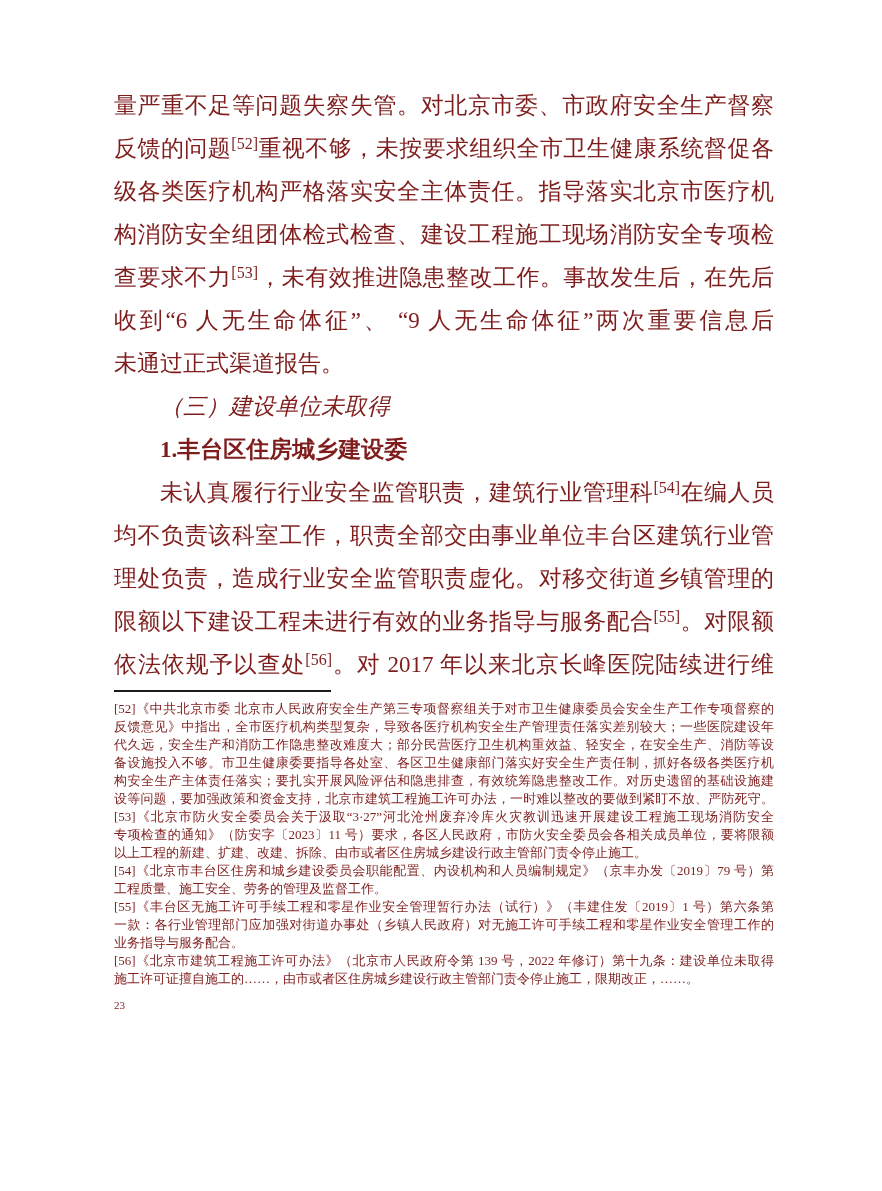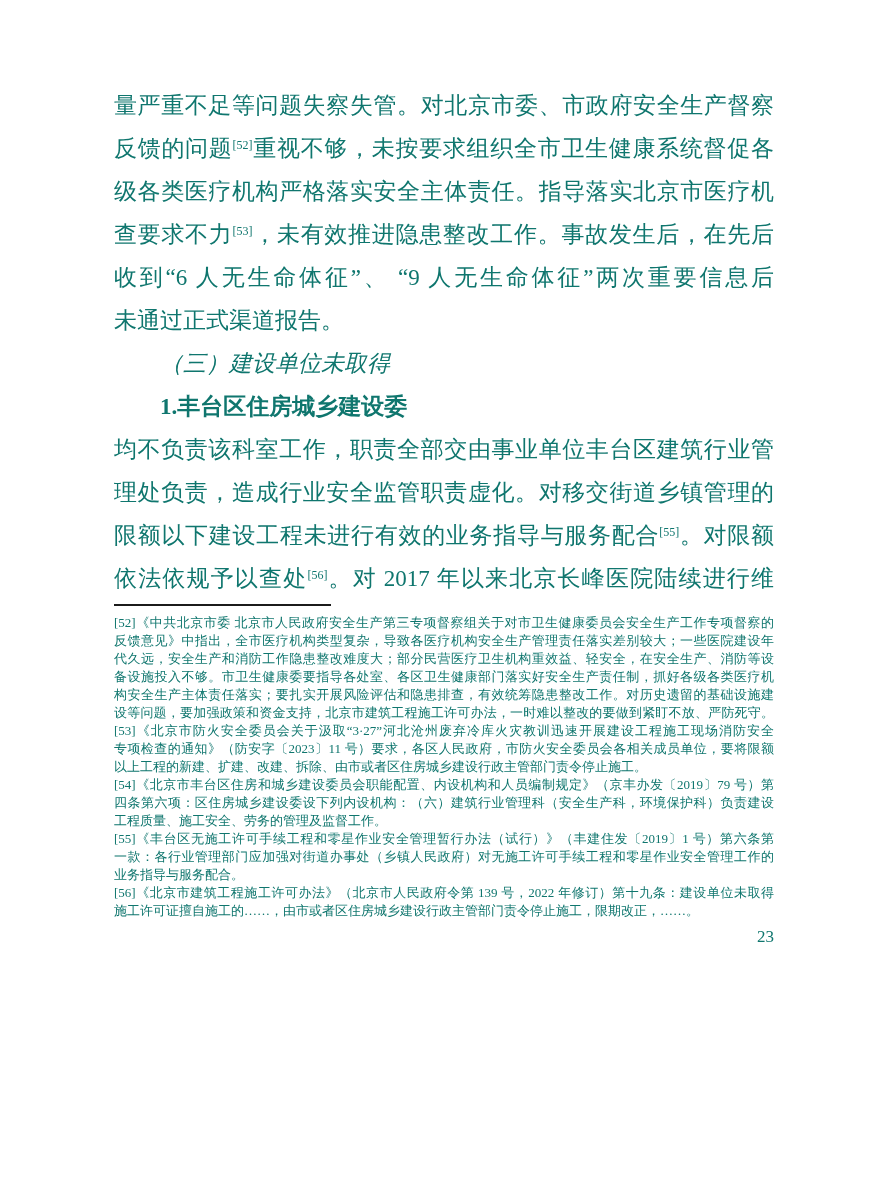--- a/index.html
+++ b/index.html
@@ -6,21 +6,21 @@
     margin: 0;
     padding: 0;
     background: #ffffff;
   }
   .page {
     position: relative;
     width: 882px;
     height: 1191px;
     background: #ffffff;
     font-family: "Liberation Serif", "DejaVu Serif", serif;
-    color: #0f766e;
+    color: #7f1d1d;
     overflow: hidden;
   }
   .content {
     position: absolute;
     left: 114px;
     top: 84px;
     width: 660px;
   }
   
   .body-text .line {
@@ -38,21 +38,21 @@
     text-indent: 2em;
   }
   .line.kaiti {
     font-style: italic;
   }
   .line.bold {
     font-weight: 700;
     font-style: normal;
   }
   .ref {
-    font-size: 12px;
+    font-size: 16px;
     line-height: 0;
     vertical-align: 7px;
     letter-spacing: 0;
   }
   
   .fn-separator {
     width: 217px;
     height: 0;
     border-top: 2px solid #1b1b1b;
     margin-top: 4px;
@@ -63,61 +63,62 @@
   }
   .fn .line {
     font-size: 13px;
     line-height: 18px;
     height: 18px;
     text-align: justify;
     text-justify: inter-character;
   }
   
   .page-num {
-    text-align: right;
-    font-size: 17px;
+    text-align: left;
+    font-size: 11px;
     line-height: 24px;
     margin-top: 5px;
   }
 </style>
 </head>
 <body>
 
 <div class="page">
   <div class="content">
 
     <div class="body-text">
         <div class="line full">量严重不足等问题失察失管。对北京市委、市政府安全生产督察</div>
         <div class="line full">反馈的问题<span class="ref">[52]</span>重视不够，未按要求组织全市卫生健康系统督促各</div>
         <div class="line full">级各类医疗机构严格落实安全主体责任。指导落实北京市医疗机</div>
+        <div class="line full">构消防安全组团体检式检查、建设工程施工现场消防安全专项检</div>
         <div class="line full">查要求不力<span class="ref">[53]</span>，未有效推进隐患整改工作。事故发生后，在先后</div>
         <div class="line full">收到“6 人无生命体征”、 “9 人无生命体征”两次重要信息后</div>
         <div class="line">未通过正式渠道报告。</div>
         <div class="line kaiti indent">（三）建设单位未取得</div>
         <div class="line bold indent">1.丰台区住房城乡建设委</div>
+        <div class="line full indent">未认真履行行业安全监管职责，建筑行业管理科<span class="ref">[54]</span>在编人员</div>
         <div class="line full">均不负责该科室工作，职责全部交由事业单位丰台区建筑行业管</div>
         <div class="line full">理处负责，造成行业安全监管职责虚化。对移交街道乡镇管理的</div>
         <div class="line full">限额以下建设工程未进行有效的业务指导与服务配合<span class="ref">[55]</span>。对限额</div>
         <div class="line full">依法依规予以查处<span class="ref">[56]</span>。对 2017 年以来北京长峰医院陆续进行维</div>
       </div>
 
     <div class="fn-separator"></div>
 
     <div class="fn">
         <div class="line full">[52]《中共北京市委 北京市人民政府安全生产第三专项督察组关于对市卫生健康委员会安全生产工作专项督察的</div>
         <div class="line full">反馈意见》中指出，全市医疗机构类型复杂，导致各医疗机构安全生产管理责任落实差别较大；一些医院建设年</div>
         <div class="line full">代久远，安全生产和消防工作隐患整改难度大；部分民营医疗卫生机构重效益、轻安全，在安全生产、消防等设</div>
         <div class="line full">备设施投入不够。市卫生健康委要指导各处室、各区卫生健康部门落实好安全生产责任制，抓好各级各类医疗机</div>
         <div class="line full">构安全生产主体责任落实；要扎实开展风险评估和隐患排查，有效统筹隐患整改工作。对历史遗留的基础设施建</div>
         <div class="line full">设等问题，要加强政策和资金支持，北京市建筑工程施工许可办法，一时难以整改的要做到紧盯不放、严防死守。</div>
         <div class="line full">[53]《北京市防火安全委员会关于汲取“3·27”河北沧州废弃冷库火灾教训迅速开展建设工程施工现场消防安全</div>
         <div class="line full">专项检查的通知》（防安字〔2023〕11 号）要求，各区人民政府，市防火安全委员会各相关成员单位，要将限额</div>
         <div class="line">以上工程的新建、扩建、改建、拆除、由市或者区住房城乡建设行政主管部门责令停止施工。</div>
         <div class="line full">[54]《北京市丰台区住房和城乡建设委员会职能配置、内设机构和人员编制规定》（京丰办发〔2019〕79 号）第</div>
-        <div class="line full">四条第六项：区住房城乡建设委设下列内设机构：（六）建筑行业管理科（安全生产科，环境保护科）负责建设</div>
         <div class="line">工程质量、施工安全、劳务的管理及监督工作。</div>
         <div class="line full">[55]《丰台区无施工许可手续工程和零星作业安全管理暂行办法（试行）》（丰建住发〔2019〕1 号）第六条第</div>
         <div class="line full">一款：各行业管理部门应加强对街道办事处（乡镇人民政府）对无施工许可手续工程和零星作业安全管理工作的</div>
         <div class="line">业务指导与服务配合。</div>
         <div class="line full">[56]《北京市建筑工程施工许可办法》（北京市人民政府令第 139 号，2022 年修订）第十九条：建设单位未取得</div>
         <div class="line">施工许可证擅自施工的……，由市或者区住房城乡建设行政主管部门责令停止施工，限期改正，……。</div>
       </div>
 
     <div class="page-num">23</div>
 

